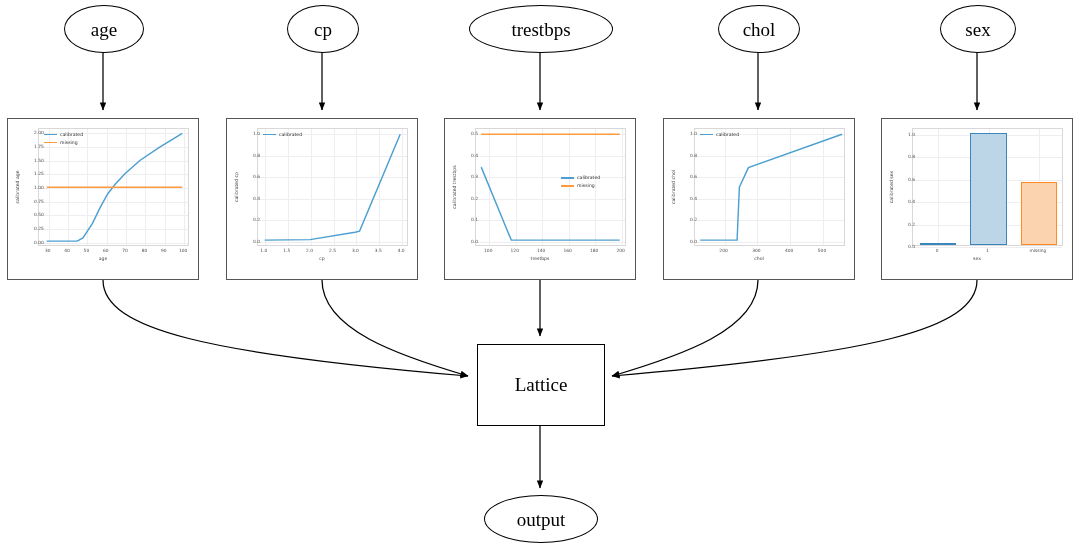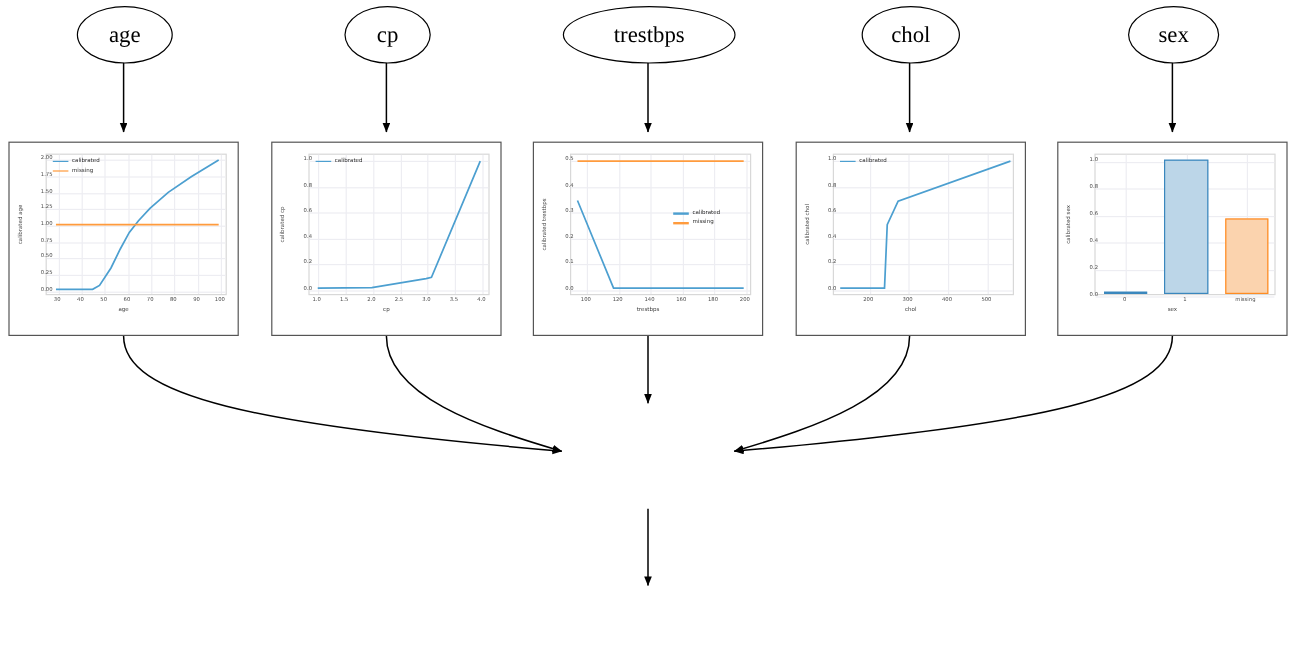--- a/index.html
+++ b/index.html
@@ -294,15 +294,21 @@
         <div class="tick-y" style="left: 26px; top: 37.1px; width: 0px; transform: translateY(-50%) translateX(-100%);">0.8</div>
         <div class="tick-y" style="left: 26px; top: 14.62px; width: 0px; transform: translateY(-50%) translateX(-100%);">1.0</div>
         <div class="tick-x" style="left: 55.17px; top: 129px;">0</div>
         <div class="tick-x" style="left: 105.5px; top: 129px;">1</div>
         <div class="tick-x" style="left: 155.83px; top: 129px;">missing</div>
         <div class="axlabel-x" style="left: 0px; top: 137px;">sex</div>
         <div class="axlabel-y" style="left: 7px; top: 68px; transform: rotate(-90deg) translateX(-50%);">calibrated sex</div>
       </div>
     </div>
 
-
+  <div class="box-node" style="left:477px;top:344px;width:126px;height:80px;">
+    <span>Lattice</span>
+  </div>
+
+  <div class="ellipse-node" style="left:484px;top:495px;width:112px;height:46px;">
+    <span>output</span>
+  </div>
 
 </div>
 
 </body></html>

